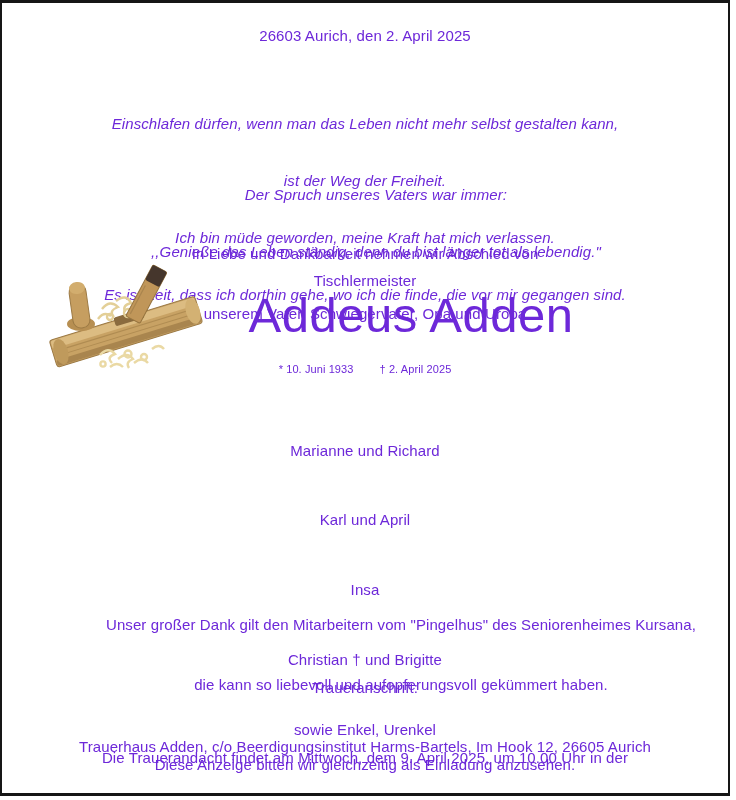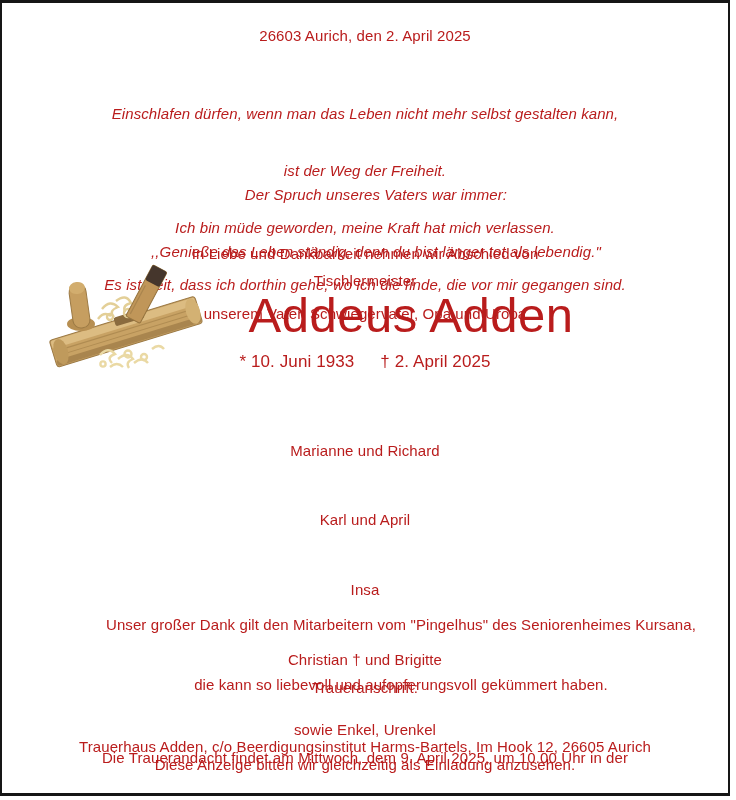--- a/index.html
+++ b/index.html
@@ -2,21 +2,21 @@
 <html><head>
 <meta charset="utf-8">
 <style>
   html, body { margin: 0; padding: 0; background: #ffffff; }
   .page {
     position: relative;
     width: 736px;
     height: 800px;
     background: #ffffff;
     font-family: "Liberation Sans", "DejaVu Sans", sans-serif;
-    color: #b91c1c;
+    color: #6d28d9;
     overflow: hidden;
   }
   .frame {
     position: absolute;
     left: 0; top: 0;
     width: 726px; height: 790px;
     border: 2px solid #161616;
     border-top-width: 3px;
     border-bottom-width: 3px;
     pointer-events: none;
@@ -28,26 +28,26 @@
     text-align: center;
     font-size: 15px;
     line-height: 19px;
     letter-spacing: 0.1px;
     white-space: pre;
   }
   .italic { font-style: italic; }
   .bold   { font-weight: normal; }
 
   .dateline  { top: 26px; }
-  .poem      { top: 66px; }
+  .poem      { top: 76px; }
   .motto     { top: 147px; margin-left: 11px; }
   .farewell  { top: 204px; line-height: 20px; }
   .profession{ top: 271px; }
   .deceased  { top: 289px; font-size: 49px; line-height: 52px; letter-spacing: 0.5px; padding-left: 46px; }
-  .dates     { top: 352px; font-size: 17px; }
+  .dates     { top: 360px; font-size: 11px; }
   .dates .gap{ display: inline-block; width: 26px; }
   .mourners  { top: 392px; line-height: 23.3px; }
   .thanks    { top: 575px; line-height: 20px; padding-left: 36px; }
   .addr      { top: 639px; line-height: 19.5px; }
   .service   { top: 709px; line-height: 19.5px; }
   .invite    { top: 755px; }
 
   .plane-wrap {
     position: absolute;
     left: 40px; top: 257px;

